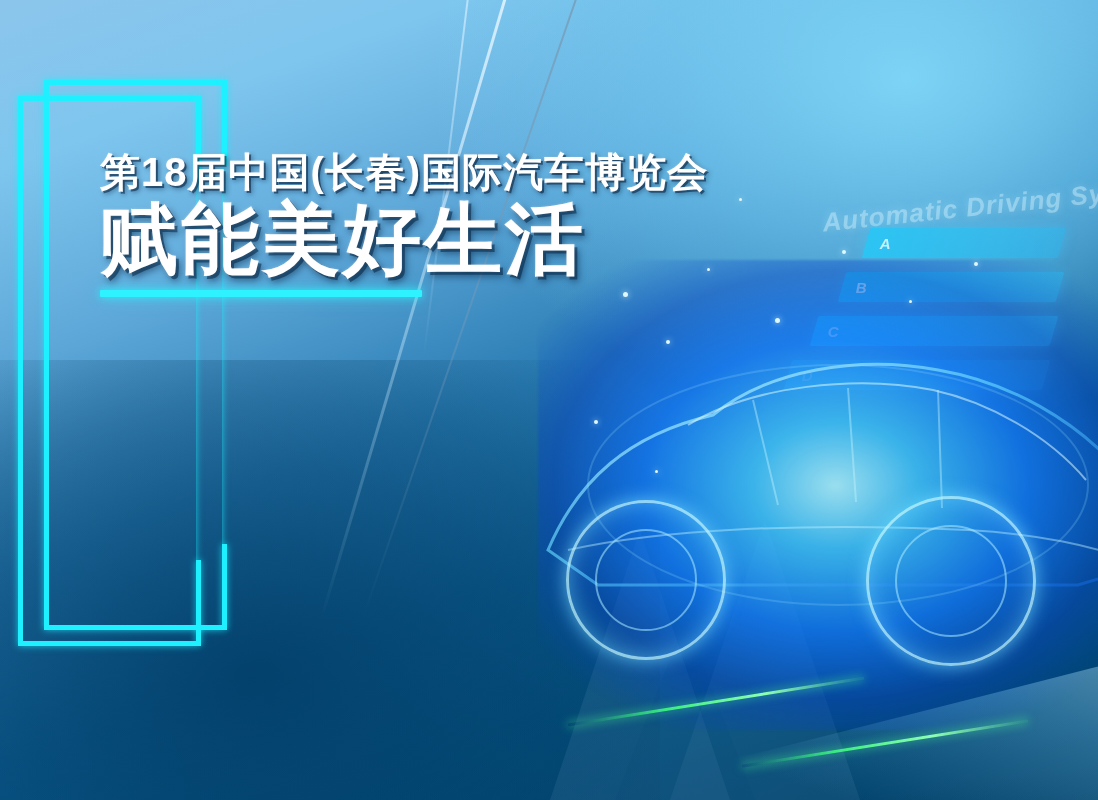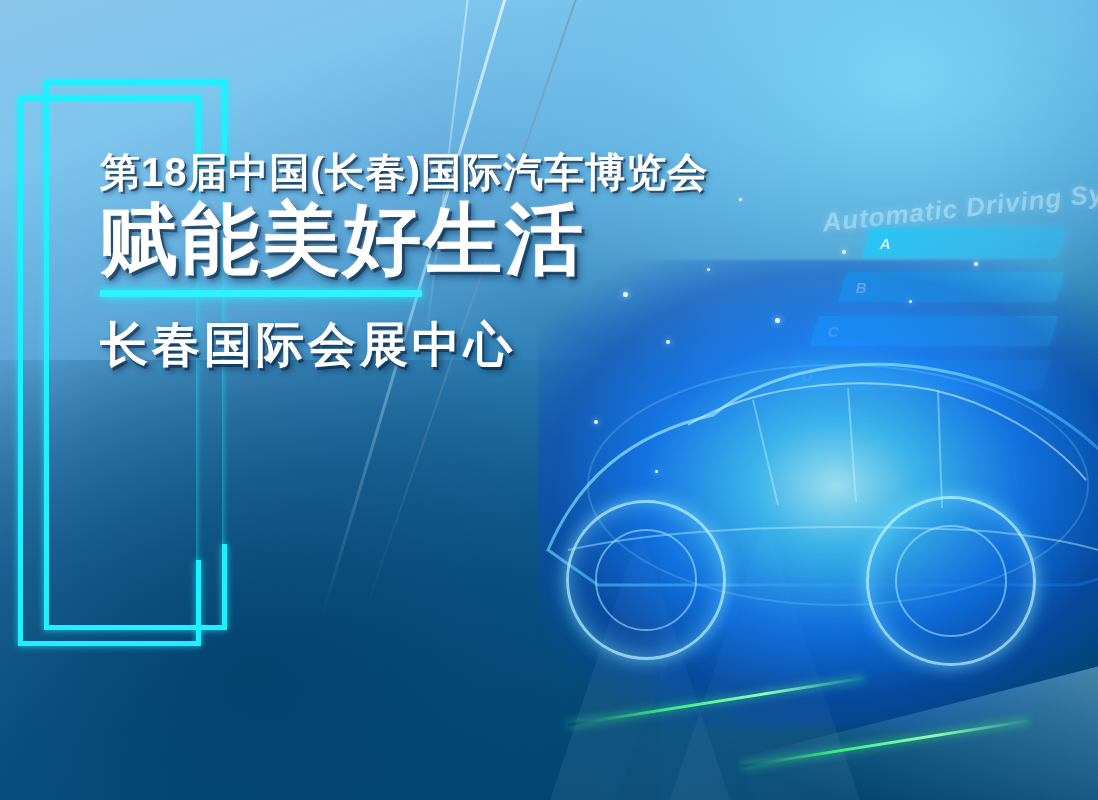--- a/index.html
+++ b/index.html
@@ -257,16 +257,15 @@
   <div class="laser l1"></div>
   <div class="laser l2"></div>
 
   <div class="bracket bracket-outer"></div>
   <div class="bracket bracket-inner"></div>
 
   <div class="text-block">
     <div class="headline">第18届中国(长春)国际汽车博览会</div>
     <div class="subhead">赋能美好生活</div>
     <div class="rule"></div>
-    <div class="venue">长春国际会展中心</div>
   </div>
 
 </div>
 
 </body></html>

